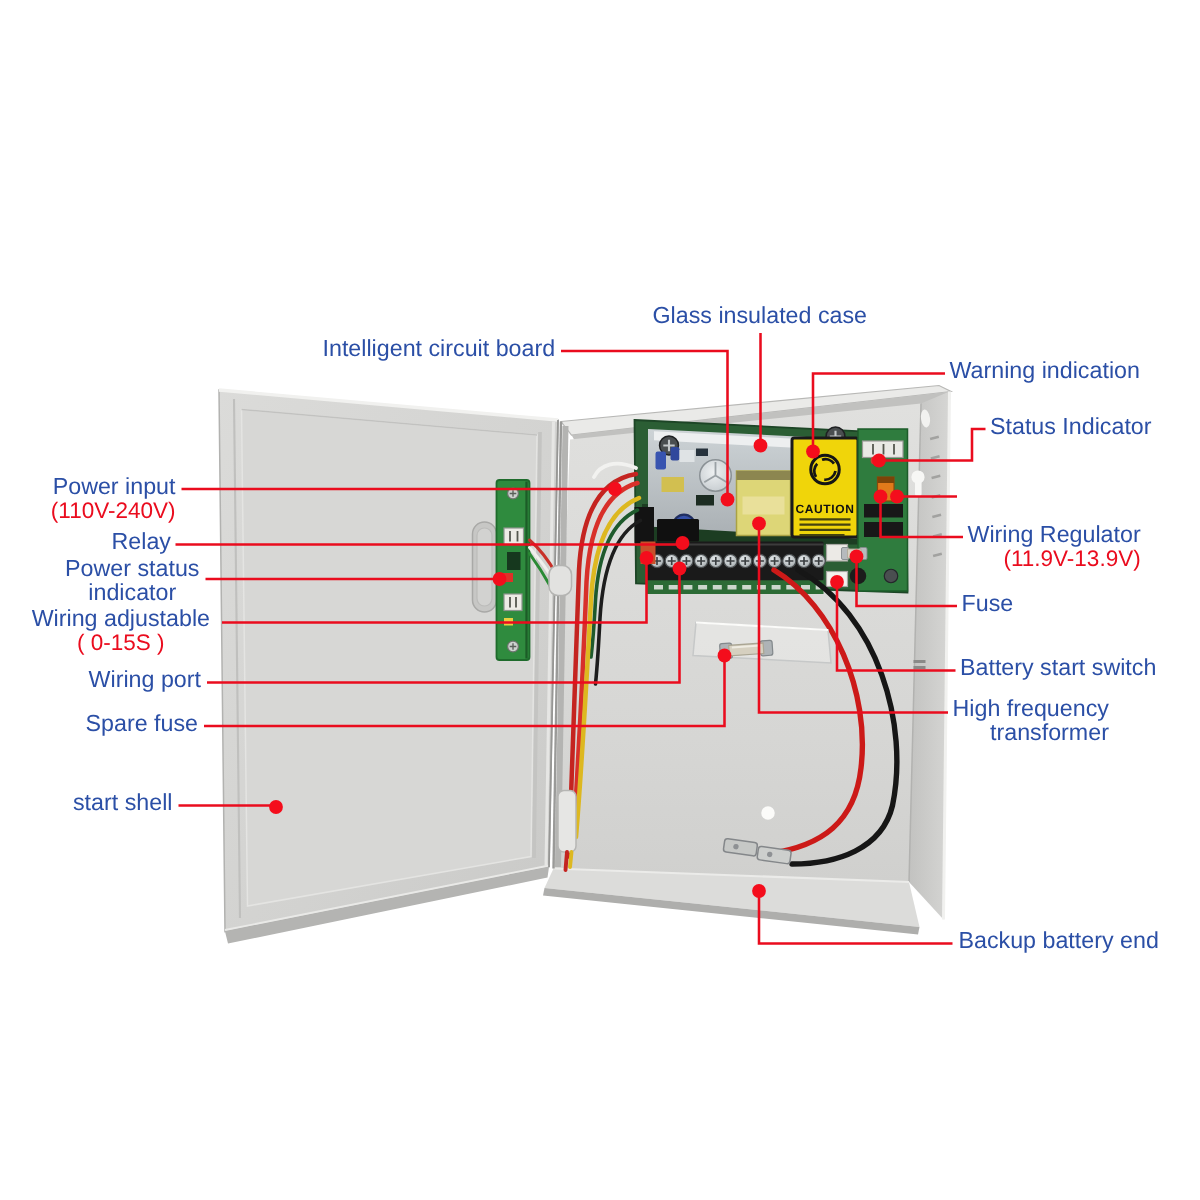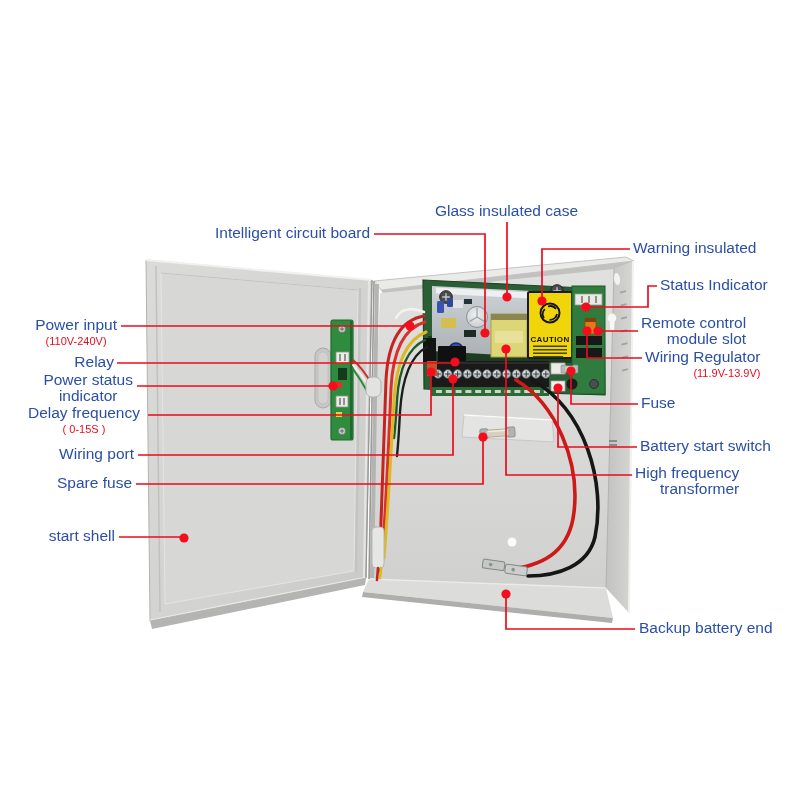--- a/index.html
+++ b/index.html
@@ -2,21 +2,21 @@
 <html><head>
 <meta charset="utf-8">
 <style>
   html,body{margin:0;padding:0;background:#fff;}
   .stage{position:relative;width:800px;height:800px;background:#ffffff;overflow:hidden;
          font-family:"Liberation Sans","DejaVu Sans",sans-serif;}
   .stage svg{position:absolute;left:0;top:0;}
   .lbl{position:absolute;font-size:15.5px;line-height:16px;color:#2b4fa6;white-space:nowrap;}
   .lbl .main{display:block;}
   .lbl .main2{display:block;}
-  .lbl .sub{display:block;color:#ea0c1e;font-size:11px;line-height:14px;margin-top:1px;}
+  .lbl .sub{display:block;color:#ea0c1e;font-size:15px;line-height:14px;margin-top:1px;}
   .lbl.right-align{text-align:right;}
   .lbl.center-align{text-align:center;}
   .lbl.left-align{text-align:right;}
 </style>
 </head>
 <body>
 
 <div class="stage">
 
 <svg width="800" height="800" viewBox="0 0 800 800">
@@ -299,47 +299,43 @@
   <span class="sub" style="text-align:center">(110V-240V)</span>
 </div>
 <div class="lbl right-align" style="right:686px;top:354px">
   <span class="main">Relay</span>
 </div>
 <div class="lbl center-align" style="right:667px;top:372px">
   <span class="main">Power status</span>
   <span class="main2">indicator</span>
 </div>
 <div class="lbl right-align" style="right:660px;top:405px">
-  <span class="main">Delay frequency</span>
+  <span class="main">Wiring adjustable</span>
   <span class="sub" style="text-align:center">( 0-15S )</span>
 </div>
 <div class="lbl right-align" style="right:666px;top:446px">
   <span class="main">Wiring port</span>
 </div>
 <div class="lbl right-align" style="right:668px;top:475px">
   <span class="main">Spare fuse</span>
 </div>
 <div class="lbl right-align" style="right:685px;top:528px">
   <span class="main">start shell</span>
 </div>
 <div class="lbl left-align" style="left:215px;top:225px">
   <span class="main">Intelligent circuit board</span>
 </div>
 <div class="lbl left-align" style="left:435px;top:203px">
   <span class="main">Glass insulated case</span>
 </div>
 <div class="lbl left-align" style="left:633px;top:240px">
-  <span class="main">Warning insulated</span>
+  <span class="main">Warning indication</span>
 </div>
 <div class="lbl left-align" style="left:660px;top:277px">
   <span class="main">Status Indicator</span>
-</div>
-<div class="lbl left-align" style="left:641px;top:315px">
-  <span class="main">Remote control</span>
-  <span class="main2">module slot</span>
 </div>
 <div class="lbl left-align" style="left:645px;top:349px">
   <span class="main">Wiring Regulator</span>
   <span class="sub">(11.9V-13.9V)</span>
 </div>
 <div class="lbl left-align" style="left:641px;top:395px">
   <span class="main">Fuse</span>
 </div>
 <div class="lbl left-align" style="left:640px;top:438px">
   <span class="main">Battery start switch</span>

